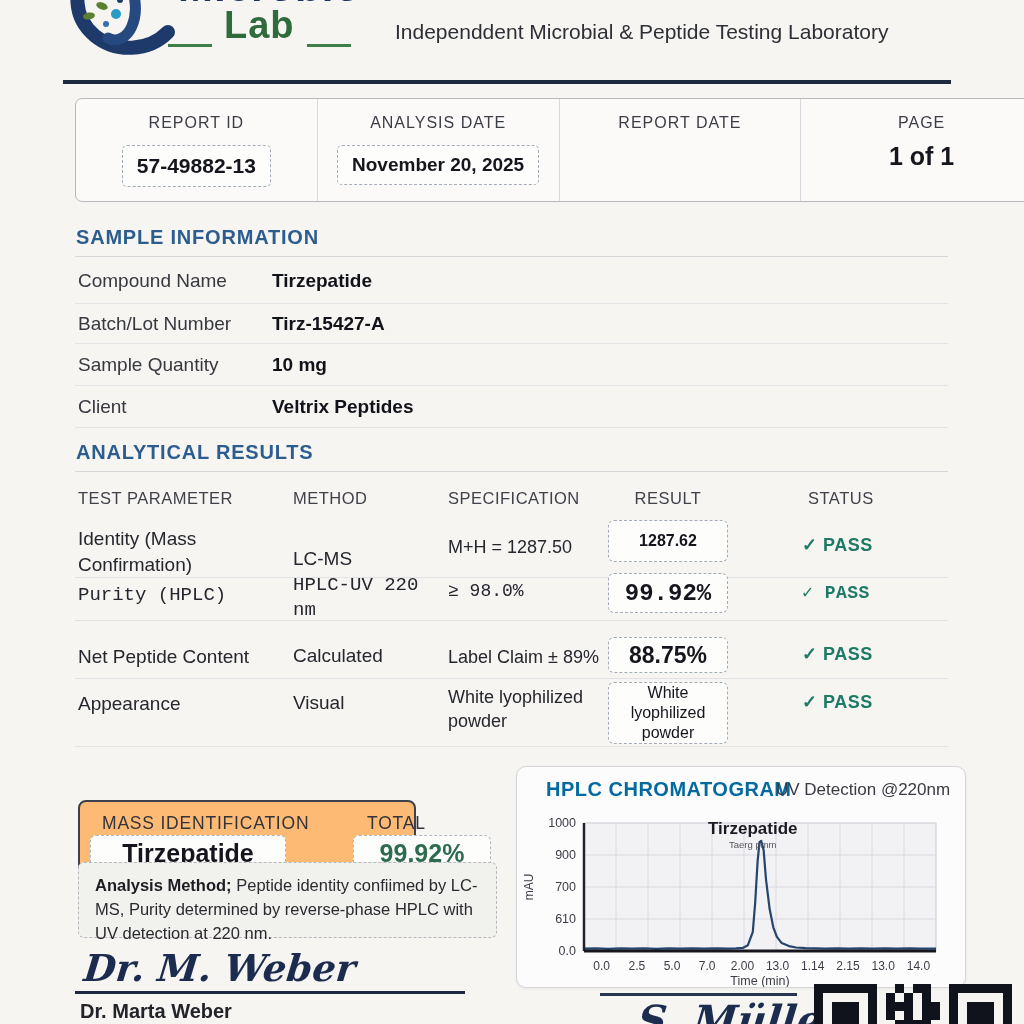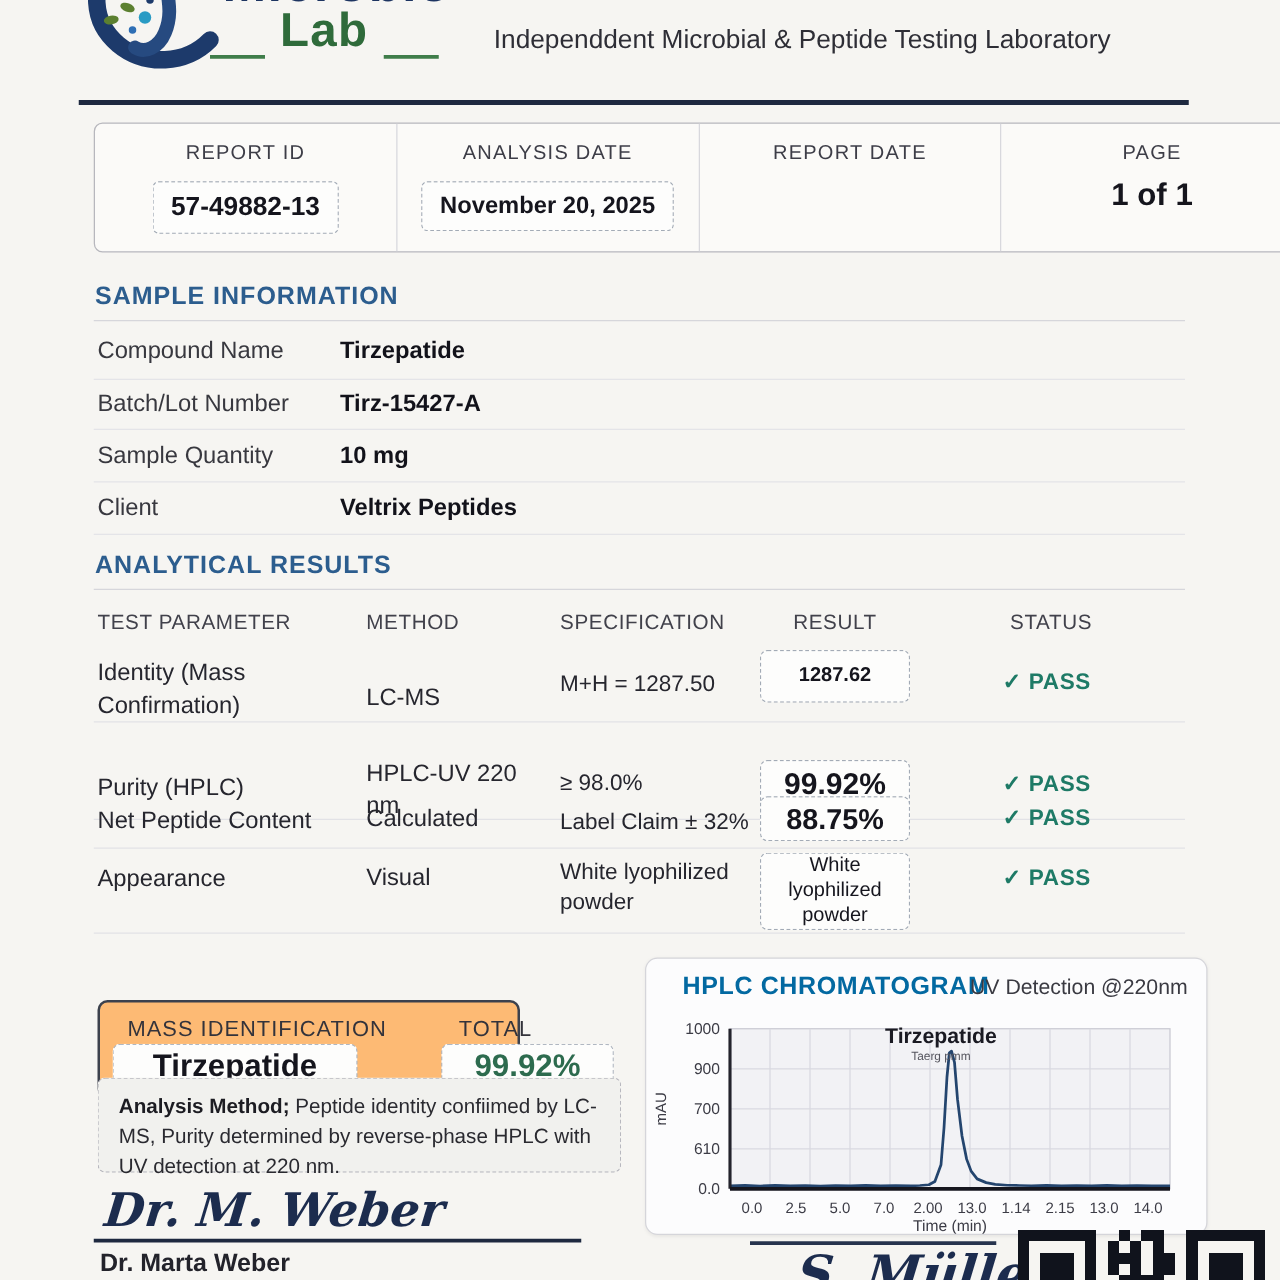--- a/index.html
+++ b/index.html
@@ -146,32 +146,32 @@
   <div class="th" style="left:808px; top:489px;">STATUS</div>
 
   <div class="trow" style="top:515px; height:63px;">
     <div class="cell param" style="top:11px;">Identity (Mass Confirmation)</div>
     <div class="cell method" style="top:20px;margin-top:12px;">LC-MS</div>
     <div class="cell spec" style="top:20px;">M+H = 1287.50</div>
     <div class="result-box" style="top:5px; height:42px; font-size:16px;">1287.62</div>
     <div class="cell status" style="top:19px;">✓ PASS</div>
   </div>
 
-  <div class="trow" style="top:602px; height:54px;">
+  <div class="trow" style="top:567px; height:54px;font-family:Liberation Mono, monospace;">
     <div class="cell param" style="top:16px;">Purity (HPLC)</div>
     <div class="cell method" style="top:6px;">HPLC-UV 220 nm</div>
     <div class="cell spec" style="top:12px;">≥ 98.0%</div>
     <div class="result-box" style="top:6px; height:40px; font-size:24px;">99.92%</div>
     <div class="cell status" style="top:14px;">✓ PASS</div>
   </div>
 
   <div class="trow" style="top:632px; height:47px;">
     <div class="cell param" style="top:12px;">Net Peptide Content</div>
     <div class="cell method" style="top:12px;">Calculated</div>
-    <div class="cell spec" style="top:13px;">Label Claim ± 32%</div>
+    <div class="cell spec" style="top:13px;">Label Claim ± 89%</div>
     <div class="result-box" style="top:5px; height:36px; font-size:23px;">88.75%</div>
     <div class="cell status" style="top:11px;">✓ PASS</div>
   </div>
 
   <div class="trow" style="top:679px; height:68px;">
     <div class="cell param" style="top:12px;">Appearance</div>
     <div class="cell method" style="top:12px;">Visual</div>
     <div class="cell spec" style="top:6px;">White lyophilized powder</div>
     <div class="result-box" style="top:3px; height:62px; font-size:16px; font-weight:400; line-height:1.25; padding:2px 10px;">White lyophilized powder</div>
     <div class="cell status" style="top:12px;">✓ PASS</div>

